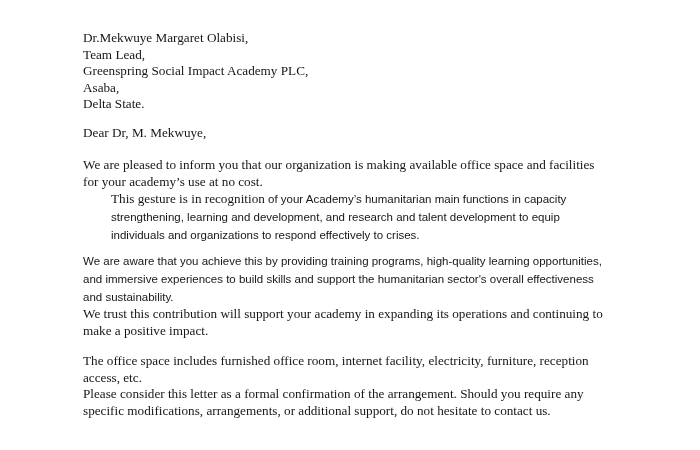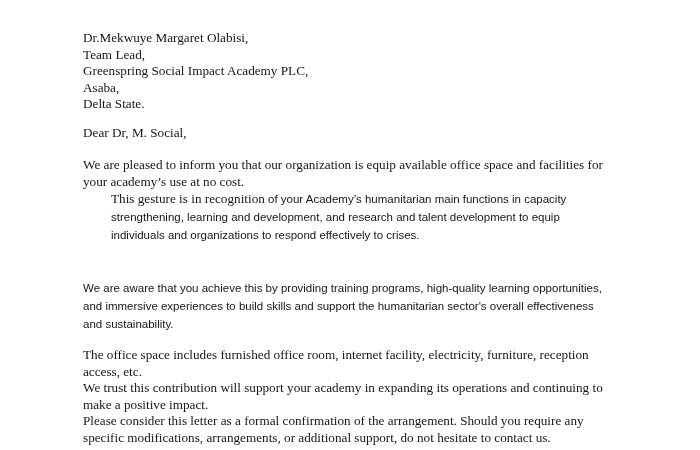--- a/index.html
+++ b/index.html
@@ -56,44 +56,44 @@
   }
   .lead-serif {
     font-family: "Liberation Serif", serif;
     font-size: 13.2px;
   }
   .para-sans {
     font-family: "Liberation Sans", sans-serif;
     font-size: 11.5px;
     line-height: 18px;
   }
-  .p3 { margin-top: 35px; }
+  .p3 { margin-top: 8px; }
   .p4 { margin-top: 14px; }
 </style>
 </head>
 <body>
 
 <div class="page">
   <div class="doc">
 
     <div class="address">Dr.Mekwuye Margaret Olabisi,
 Team Lead,
 Greenspring Social Impact Academy PLC,
 Asaba,
 Delta State.</div>
 
 
-    <div class="salutation">Dear Dr, M. Social,</div>
+    <div class="salutation">Dear Dr, M. Mekwuye,</div>
 
-    <p class="para-serif p1">We are pleased to inform you that our organization is equip available office space and facilities for your academy’s use at no cost.</p>
+    <p class="para-serif p1">We are pleased to inform you that our organization is making available office space and facilities for your academy’s use at no cost.</p>
 
     <p class="para-mixed"><span class="lead-serif">This gesture is in recognition</span><span> of your Academy’s humanitarian main functions in capacity strengthening, learning and development, and research and talent development to equip individuals and organizations to respond effectively to crises.</span></p>
 
     <p class="para-sans p3">We are aware that you achieve this by providing training programs, high-quality learning opportunities, and immersive experiences to build skills and support the humanitarian sector's overall effectiveness and sustainability.</p>
 
+    <p class="para-serif">We trust this contribution will support your academy in expanding its operations and continuing to make a positive impact.</p>
+
     <p class="para-serif p4">The office space includes furnished office room, internet facility, electricity, furniture, reception access, etc.</p>
-
-    <p class="para-serif">We trust this contribution will support your academy in expanding its operations and continuing to make a positive impact.</p>
 
     <p class="para-serif">Please consider this letter as a formal confirmation of the arrangement. Should you require any specific modifications, arrangements, or additional support, do not hesitate to contact us.</p>
 
   </div>
 </div>
 
 </body></html>

